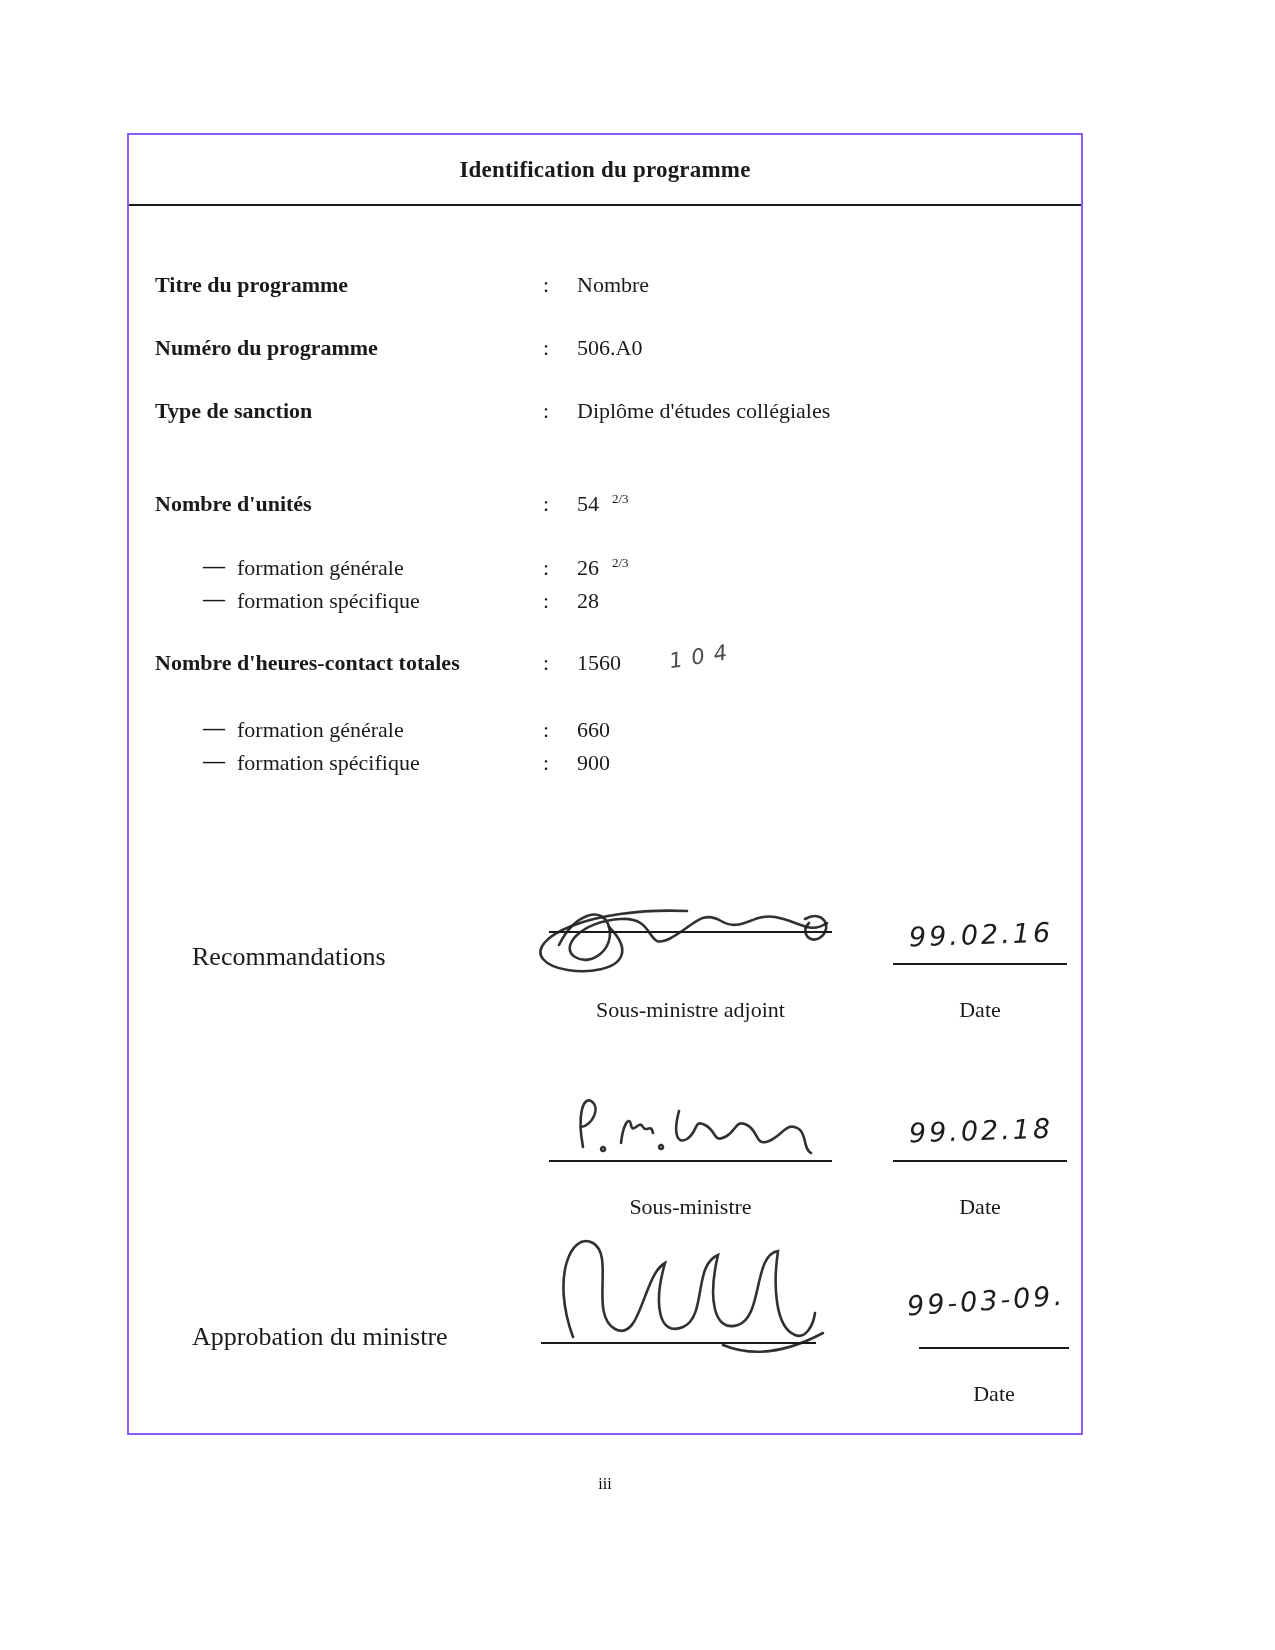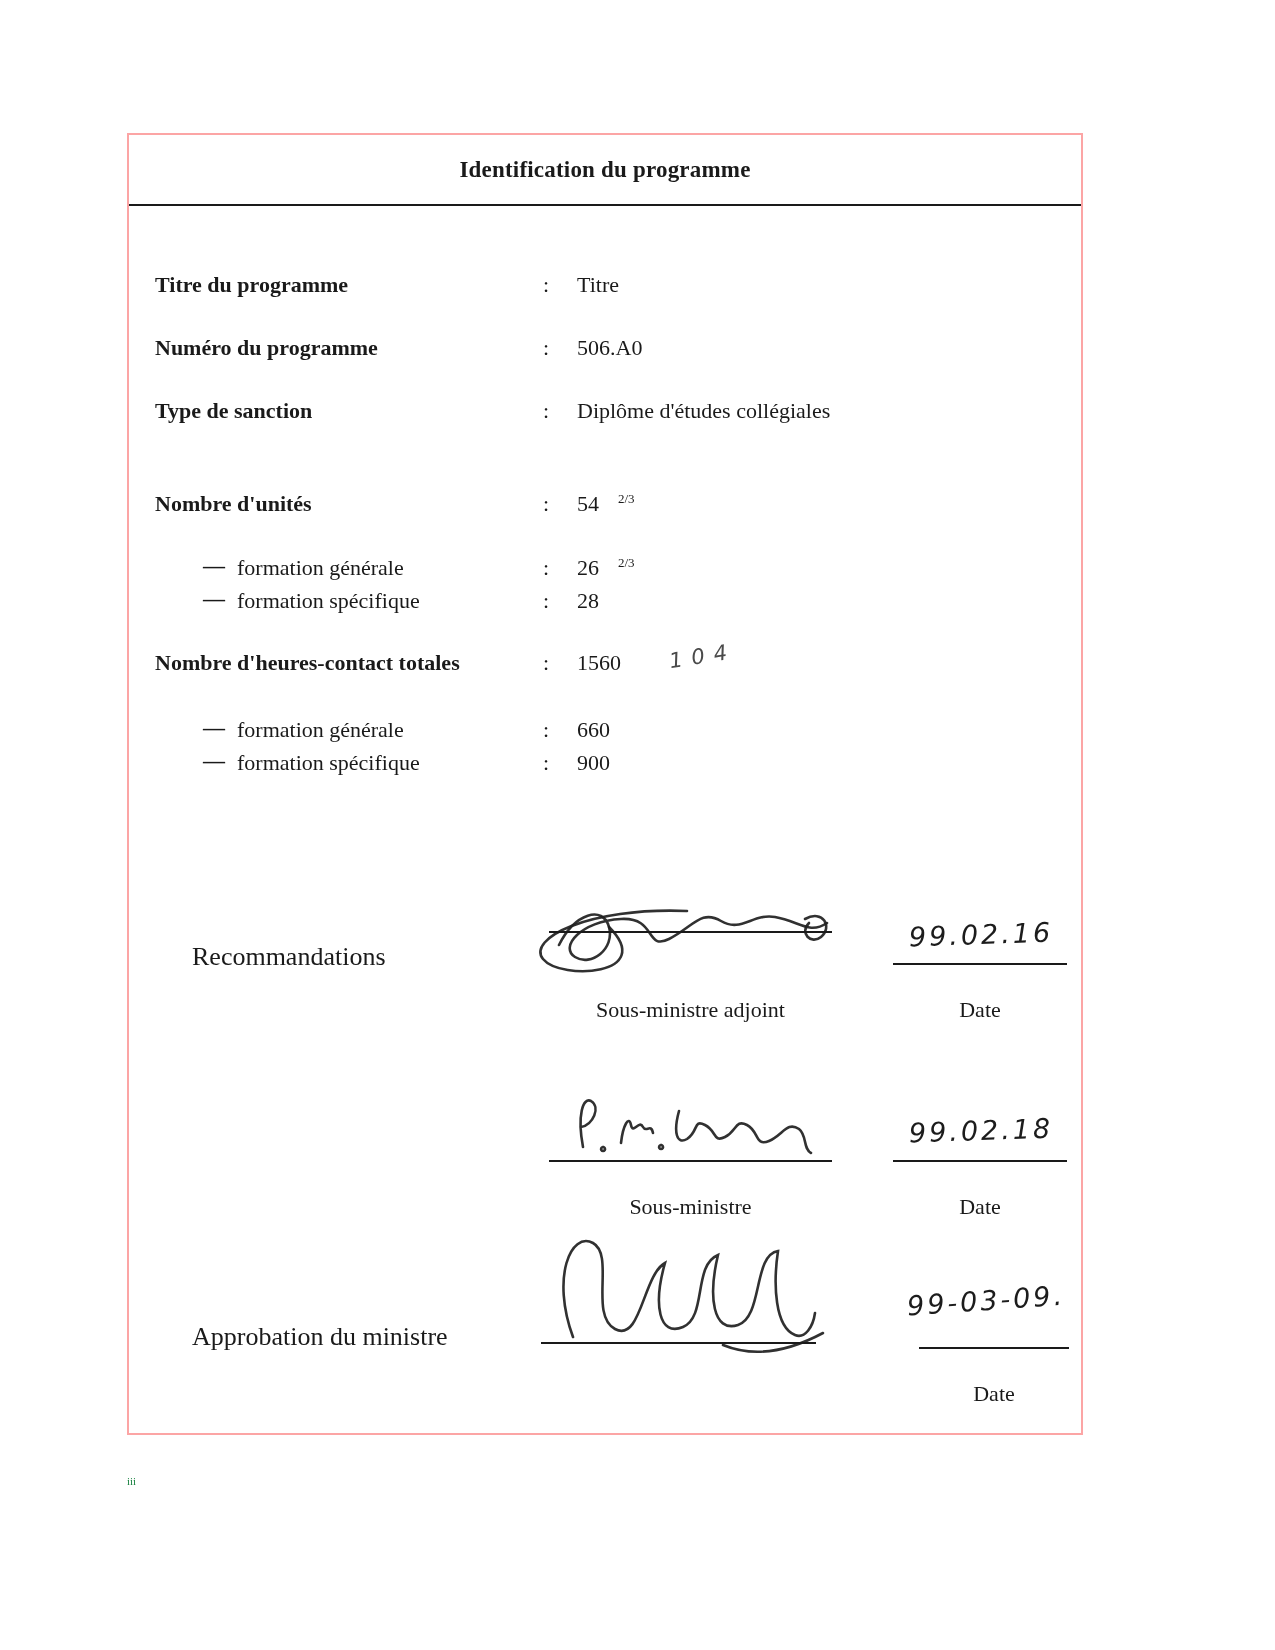--- a/index.html
+++ b/index.html
@@ -9,38 +9,38 @@
     background:#ffffff;
     font-family:"Liberation Serif", serif;
     color:#1a1a1a;
     position:relative;
     overflow:hidden;
   }
   .doc-box {
     position:absolute;
     left:127px; top:133px;
     width:956px; height:1302px;
-    border:2px solid #fca5a5;
+    border:2px solid #8b5cf6;
     background:#fff;
   }
   .title-row {
     height:71px;
     border-bottom:2px solid #1a1a1a;
     display:flex; align-items:center; justify-content:center;
     font-weight:bold;
     font-size:23px;
     letter-spacing:0.2px;
   }
   .field-row { position:absolute; left:12px; width:100%; height:32px; font-size:22px; }
   .f-label { position:absolute; left:14px; top:0; font-weight:bold; white-space:nowrap; }
   .f-dash  { position:absolute; left:62px; top:-2px; font-weight:bold; }
   .field-row.indent .f-label { left:96px; font-weight:normal; }
   .f-colon { position:absolute; left:402px; top:0; }
   .f-value { position:absolute; left:436px; top:0; white-space:nowrap; }
-  .f-sup { font-size:13px; vertical-align:super; margin-left:19px; }
+  .f-sup { font-size:13px; vertical-align:super; margin-left:13px; }
   .annotation {
     position:absolute; left:528px; top:-6px;
     font-family:"DejaVu Sans", sans-serif;
     font-style:italic; font-size:21px;
     letter-spacing:9px; color:#4a4a4a;
     transform:rotate(-9deg);
   }
   .sig-label { position:absolute; font-size:26px; white-space:nowrap; }
   .sig-line {
     position:absolute; border-bottom:2px solid #1a1a1a;
@@ -57,35 +57,36 @@
     font-size:27px;
     letter-spacing:3px;
     color:#1c1c1c;
     transform:rotate(-2deg);
     text-align:center;
     white-space:nowrap;
   }
   .page-number {
     position:absolute;
     left:127px; top:1475px; width:956px;
-    font-size:11px;
-    color:#15803d;
+    text-align:center;
+    font-size:16px;
+    color:#000000;
   }
 </style>
 </head>
 <body>
 
 <div class="doc-box">
 
   <div class="title-row">Identification du programme</div>
 
   <div class="field-row" style="top:137px;">
     <span class="f-label">Titre du programme</span>
     <span class="f-colon">:</span>
-    <span class="f-value">Titre</span>
+    <span class="f-value">Nombre</span>
   </div>
 
   <div class="field-row" style="top:200px;padding-left:40px;">
     <span class="f-label">Numéro du programme</span>
     <span class="f-colon">:</span>
     <span class="f-value">506.A0</span>
   </div>
 
   <div class="field-row" style="top:263px;">
     <span class="f-label">Type de sanction</span>

